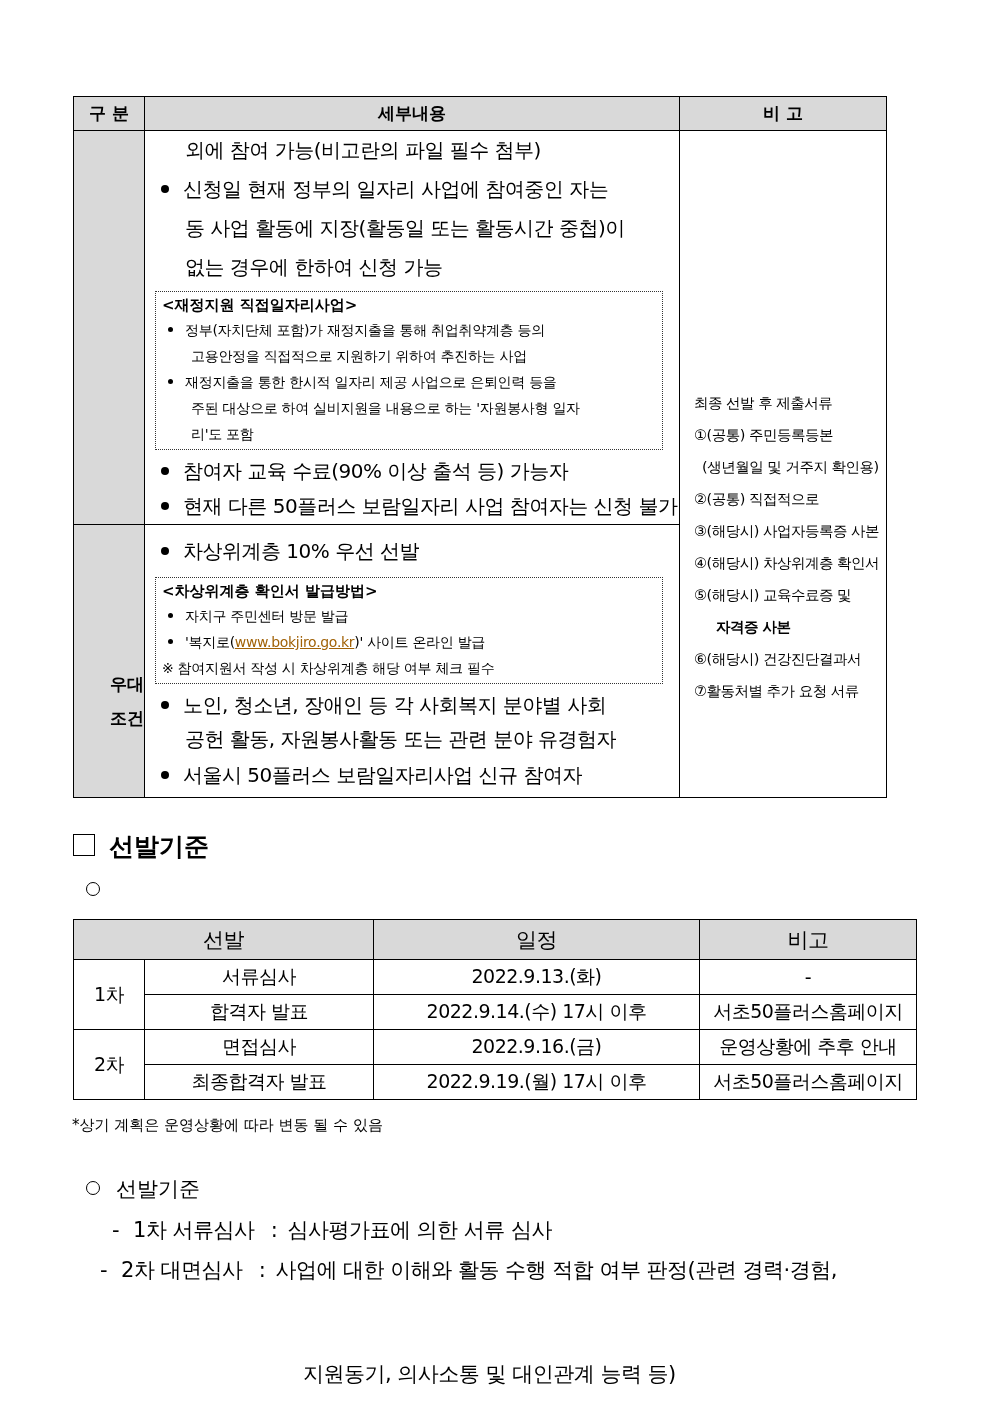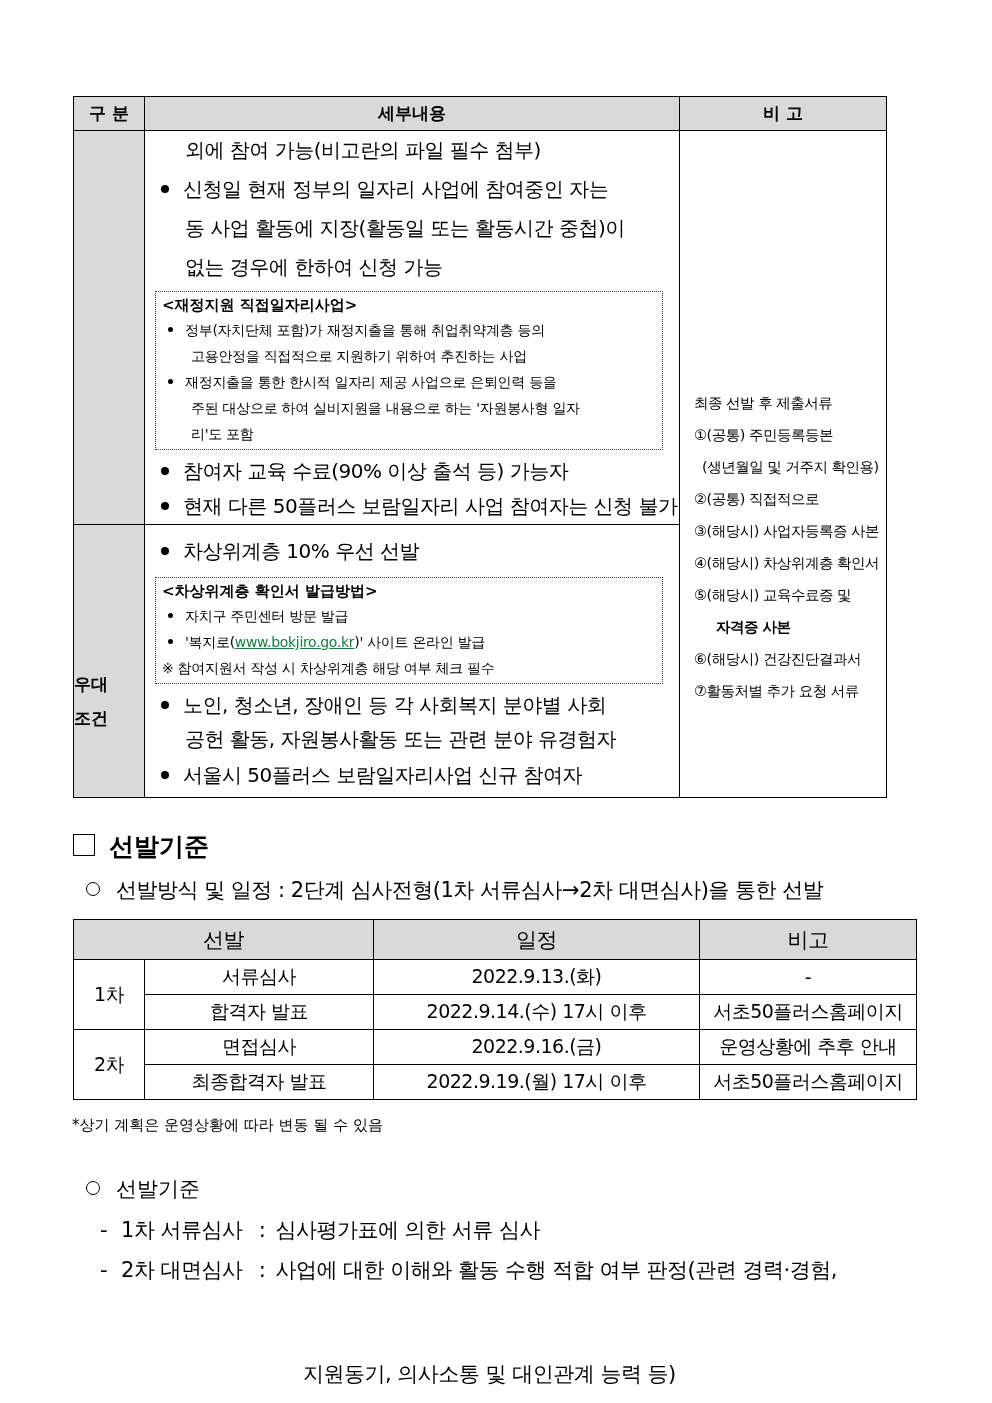--- a/index.html
+++ b/index.html
@@ -5,33 +5,33 @@
     html, body { margin: 0; padding: 0; background: #ffffff; }
     body { width: 992px; height: 1403px; position: relative; overflow: hidden;
            font-family: "DejaVu Sans", "Liberation Sans", sans-serif; color: #000; }
 
     
     .t1 { position: absolute; left: 73px; top: 96px; width: 814px; border-collapse: collapse; table-layout: fixed; }
     .t1 td, .t1 th { border: 1px solid #000; padding: 0; vertical-align: top; margin-left: 15px; }
     .t1 th { background: #d9d9d9; height: 33px; font-weight: bold; font-size: 17px; text-align: center; vertical-align: middle; font-family: "DejaVu Serif", serif; }
     .t1 .c-cat { width: 70px; background: #d9d9d9; }
     .t1 .c-note { width: 206px; }
-    .cat-label { font-family: "DejaVu Serif", serif; font-weight: bold; font-size: 17px; text-align: left; line-height: 34px; }
+    .cat-label { font-family: "DejaVu Serif", serif; font-weight: bold; font-size: 17px; text-align: right; line-height: 34px; }
 
     .line { font-size: 20px; line-height: 39px; white-space: nowrap; letter-spacing: -0.5px; }
     .bl { padding-left: 16px; }
     .bl .dot { display: inline-block; width: 8px; height: 8px; border-radius: 50%; background: #000; margin-right: 14px; vertical-align: middle; position: relative; top: -2px; }
     .indent { padding-left: 40px; }
 
     .box { margin: 4px 16px 4px 10px; border: 1px dotted #333; padding: 2px 6px 2px 6px; }
     .box .title { font-size: 15px; font-weight: bold; line-height: 23px; font-family: "DejaVu Serif", serif; }
     .box .item { font-size: 14px; line-height: 26px; white-space: nowrap; letter-spacing: -0.3px; }
     .box .item .sdot { display: inline-block; width: 5px; height: 5px; border-radius: 50%; background: #000; margin: 0 12px 0 6px; vertical-align: middle; position: relative; top: -2px; }
     .box .cont { padding-left: 29px; }
-    .box a { color: #15803d; text-decoration: underline; }
+    .box a { color: #a16207; text-decoration: underline; }
 
     .note-list { padding: 256px 0 0 14px; }
     .note-list .nl { font-size: 14.5px; line-height: 32px; white-space: nowrap; letter-spacing: -0.5px; }
     .note-list .nl.sub { padding-left: 8px; }
     .note-list .nl.sub2 { padding-left: 22px; font-weight: bold; }
 
     
     .sec-title { position: absolute; left: 73px; top: 830px; font-size: 25px; font-weight: bold; line-height: 34px; white-space: nowrap; }
     .sec-title .sq { display: inline-block; width: 20px; height: 20px; border: 1.5px solid #000; vertical-align: middle; margin-right: 14px; position: relative; top: -3px; }
     .sub-line { position: absolute; left: 86px; top: 873px; font-size: 21px; line-height: 34px; white-space: nowrap; letter-spacing: -0.5px; }
@@ -106,21 +106,21 @@
       </div>
       <div class="line bl" style="line-height:34px;"><span class="dot"></span><span>노인, 청소년, 장애인 등 각 사회복지 분야별 사회</span></div>
       <div class="line indent" style="line-height:34px;">공헌 활동, 자원봉사활동 또는 관련 분야 유경험자</div>
       <div class="line bl" style="line-height:38px;"><span class="dot"></span><span>서울시 50플러스 보람일자리사업 신규 참여자</span></div>
     </td>
   </tr>
 </tbody>
   </table>
 
 <div class="sec-title"><span class="sq"></span><span>선발기준</span></div>
-<div class="sub-line"><span class="circ"></span><span>선발방식 및 일정 : 2단계 심사전형(1차 서류심사→2차 대면심사)을 통한 선발</span></div>
+<div class="sub-line"><span class="circ"></span></div>
 
 <table class="t2">
   <colgroup>
       <col style="width:71px">
       <col style="width:229px">
       <col style="width:326px">
       <col style="width:217px">
     </colgroup>
   <tbody>
       <tr>
@@ -150,21 +150,21 @@
     <td>2022.9.19.(월) 17시 이후</td>
     <td>서초50플러스홈페이지</td>
   </tr>
 </tbody>
   </table>
 
 <div class="footnote">*상기 계획은 운영상황에 따라 변동 될 수 있음</div>
 
 <div class="crit-head"><span class="circ"></span><span>선발기준</span></div>
 
-<div class="crit" style="left:100px; top:1210px;">
+<div class="crit" style="left:112px; top:1210px;">
   <span class="dash">-</span><span>1차 서류심사</span>
   <span style="margin:0 10px;">:</span><span>심사평가표에 의한 서류 심사</span>
 </div>
 <div class="crit" style="left:100px; top:1250px;">
   <span class="dash">-</span><span>2차 대면심사</span>
   <span style="margin:0 10px;">:</span><span>사업에 대한 이해와 활동 수행 적합 여부 판정(관련 경력·경험,</span>
 </div>
 <div class="crit" style="left:303px; top:1354px;">지원동기, 의사소통 및 대인관계 능력 등)</div>
 
 </body></html>

